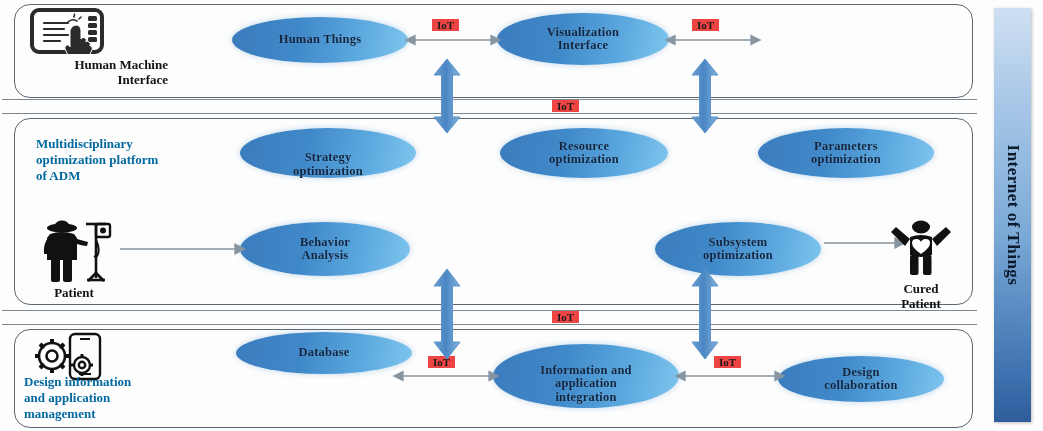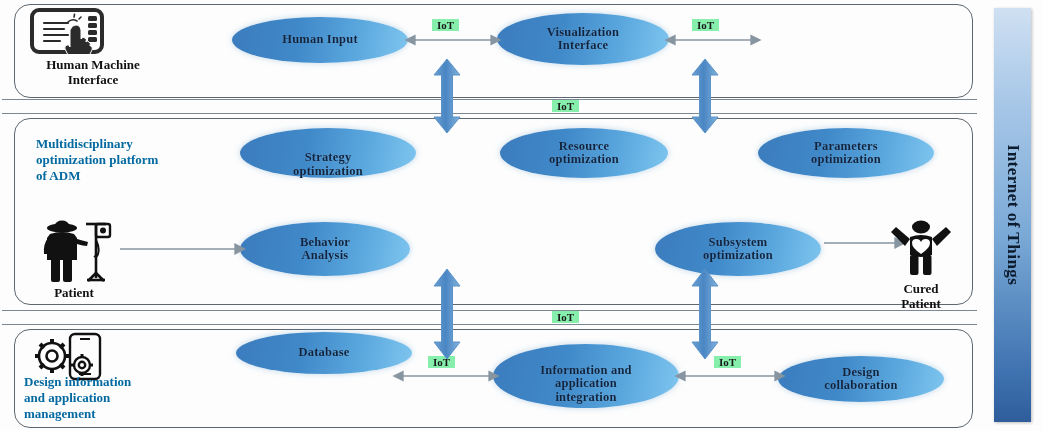--- a/index.html
+++ b/index.html
@@ -5,21 +5,21 @@
   html,body{margin:0;padding:0;background:#ffffff;}
   body{width:1043px;height:431px;font-family:"Liberation Serif",serif;overflow:hidden;}
   #stage{position:relative;width:1043px;height:431px;background:#fdfdfd;}
 
   
   .panel{position:absolute;border:1.4px solid #5d6770;border-radius:16px;background:transparent;}
 
   
   .busline{position:absolute;height:1.3px;background:#7b8792;}
   .bus-label{position:absolute;font-family:"Liberation Serif",serif;font-weight:bold;
-    font-size:11px;color:#1a1a1a;background:#86efac;padding:0 5px;line-height:12px;}
+    font-size:11px;color:#1a1a1a;background:#ef4444;padding:0 5px;line-height:12px;}
 
   
   .ell{position:absolute;border-radius:50%;
     background:linear-gradient(100deg,#3b7cbd 0%,#4089c9 38%,#5aa7de 70%,#7fc6ef 100%);
     display:flex;align-items:center;justify-content:center;text-align:center;
     color:#10243f;font-family:"Liberation Serif",serif;font-weight:bold;
     font-size:12.5px;line-height:13.5px;letter-spacing:.2px;
     box-shadow:0 0 6px rgba(120,170,210,.45);}
   .ell span{display:block;padding:0 8px;text-shadow:0 0 1px rgba(255,255,255,.25);}
 
@@ -84,25 +84,25 @@
       <g fill="#2b2b2b" stroke="#ffffff" stroke-width="1">
         <path d="M40 22 q2-5 6-5 q4 0 5 5 l0 9 q2-3 4-1 q2 1 1 4 q1-2 3 0 q2 1 1 4 q1-1 2 1 q1 2 -1 5 l-3 6 q-2 3 -6 3 l-7 0 q-4 0 -6 -4 l-4 -8 q-1 -3 2 -4 q2 -1 3 2 z"></path>
       </g>
       <g stroke="#2b2b2b" stroke-width="1.6" fill="none" stroke-linecap="round">
         <path d="M38 14 q4-4 9-1"></path>
         <path d="M49 11 l2 -2"></path>
         <path d="M44 9 l.5 -2.6"></path>
       </g>
     </svg>
   </div>
-  <div class="icon-caption" style="left:18px; top:57px; width:150px; text-align:center; white-space:pre-line;">Human Machine
+  <div class="icon-caption" style="left:18px; top:57px; width:150px; text-align:right; white-space:pre-line;">Human Machine
 Interface</div>
 
   <div class="ell" style="left:232px; top:17px; width:176px; height:46px;">
-    <span style="white-space:pre-line;">Human Input</span>
+    <span style="white-space:pre-line;">Human Things</span>
   </div>
 
   <div class="ell" style="left:497px; top:13px; width:172px; height:52px;">
     <span style="white-space:pre-line;">Visualization
 Interface</span>
   </div>
 
 
   <div class="harrow" style="left:408px; top:33px; width:90px;">
     <svg width="90" height="14" viewBox="0 0 90 14">

